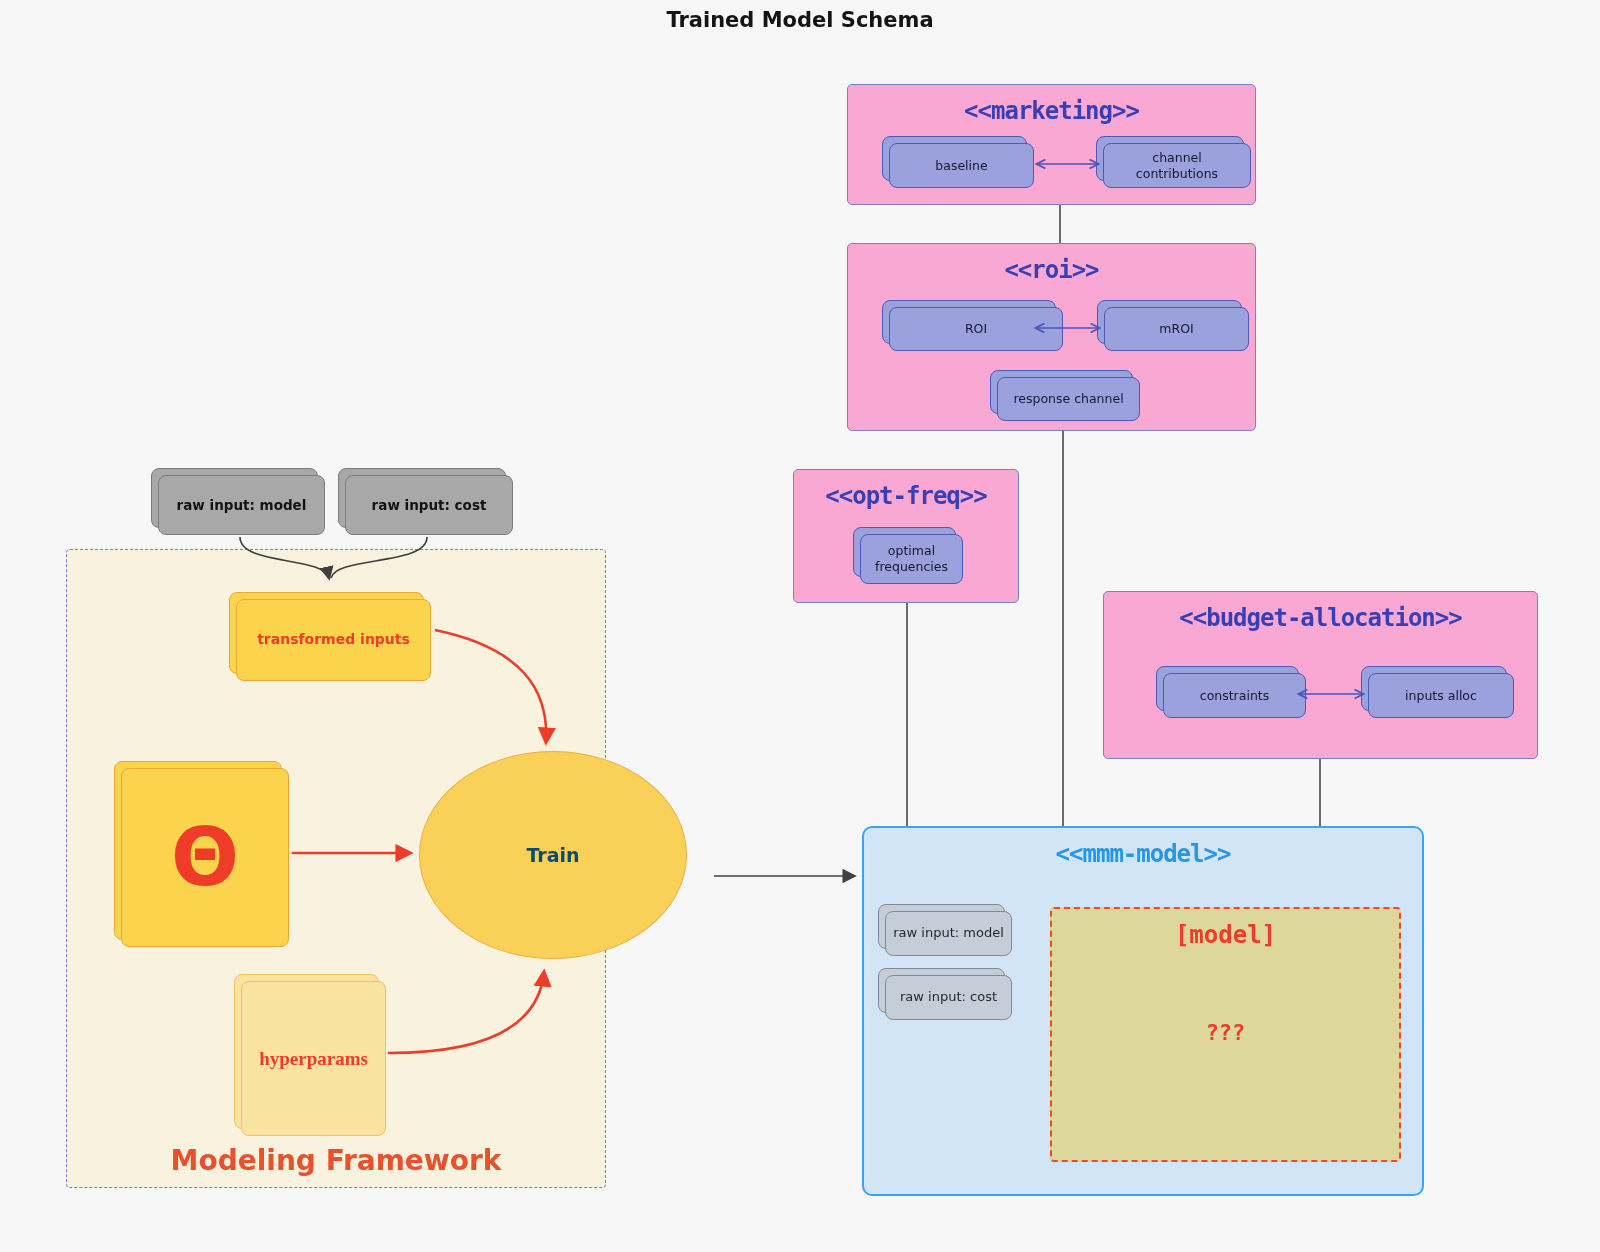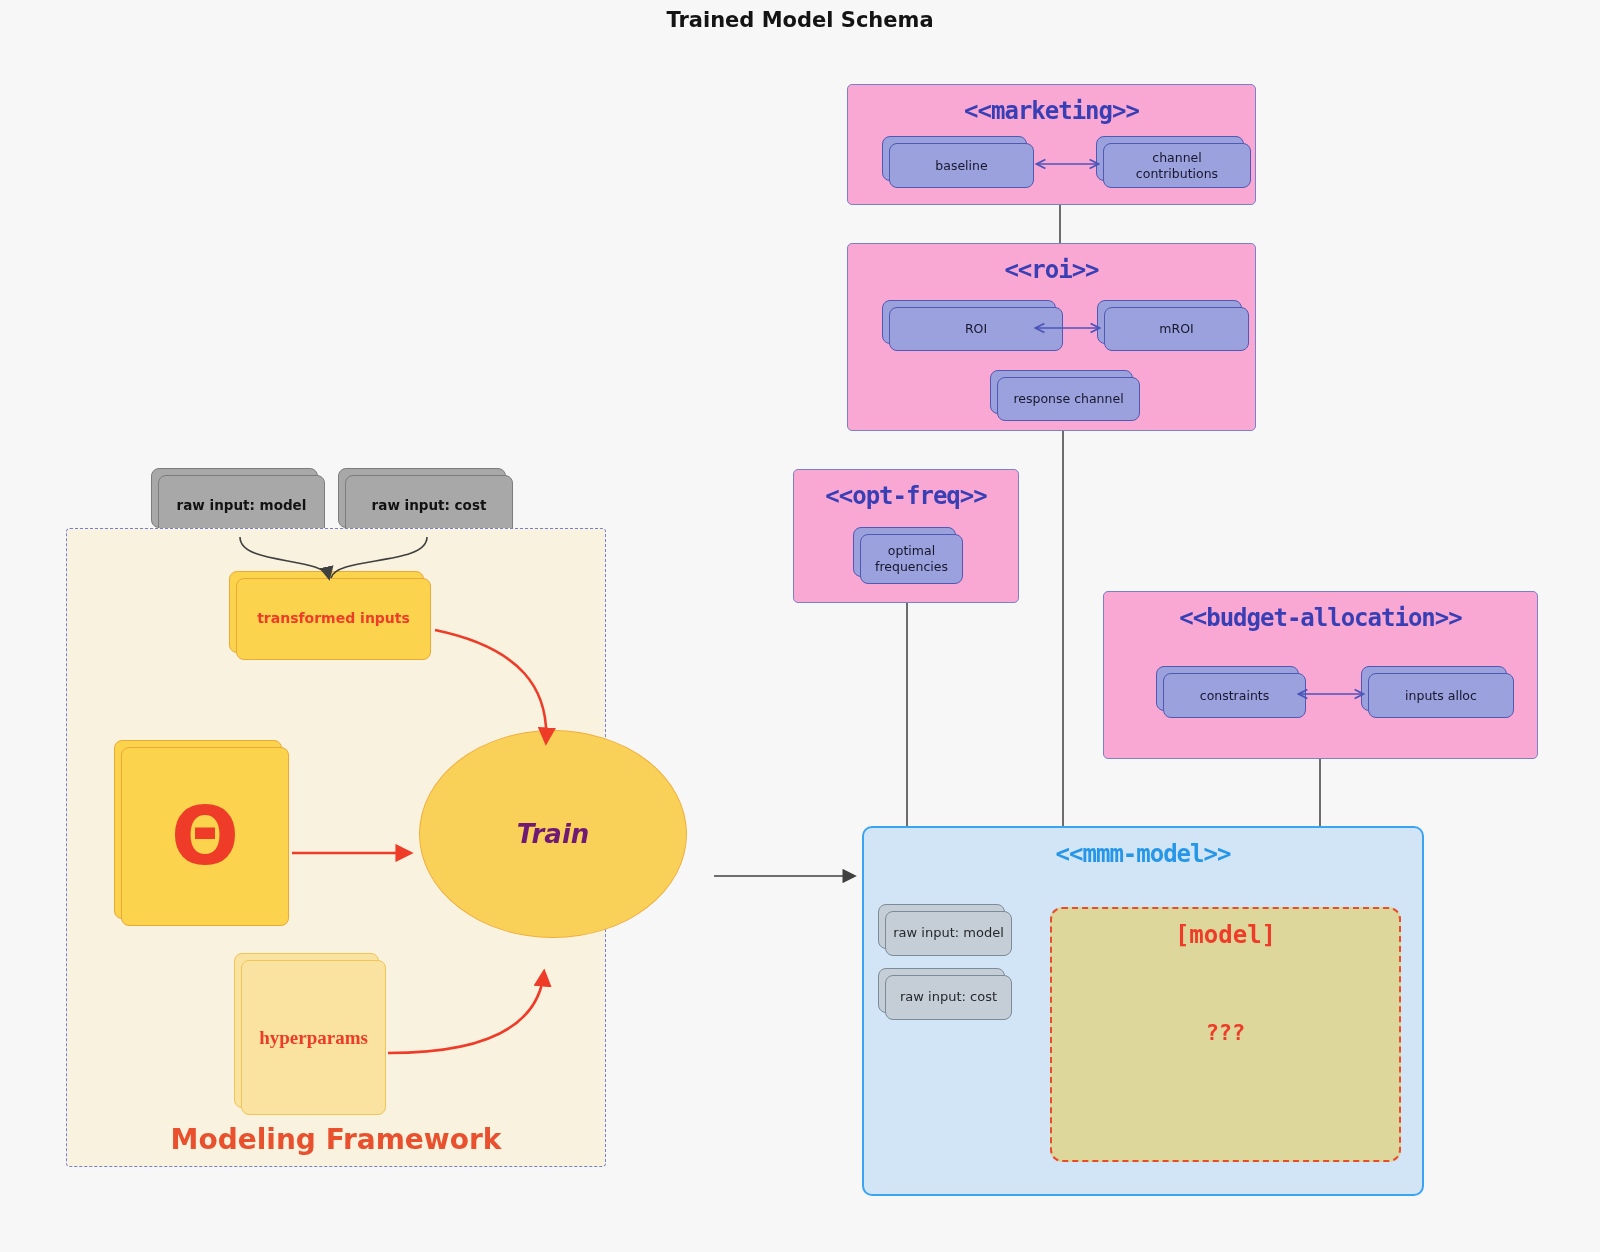--- a/index.html
+++ b/index.html
@@ -37,25 +37,25 @@
   .node.gray-light { background:#c5ced6; border:1.5px solid #7d8b98; font-size:13px; color:#25292e; }
   .node.yellow { background:#fbd34d; border:1.5px solid #eca937; }
   .node.yellow-light { background:#fae2a0; border:1.5px solid #f2c455; }
 
   .red { color:#ee3c29; font-weight:bold; }
   .t-mono { font-family:Liberation Serif, serif; }
 
   .train-ellipse {
     position:absolute; background:#fad158; border:1.5px solid #f0ae3b; border-radius:50%;
     display:flex; align-items:center; justify-content:center;
-    font-size:26px; font-weight:bold; color:#701a75;font-style:italic;
+    font-size:19px; font-weight:bold; color:#0c4a6e;
   }
   .model-box {
     position:absolute; box-sizing:border-box; background:#ddd79c;
-    border:2.5px dashed #e84d2b; border-radius:12px;
+    border:2.5px dashed #e84d2b; border-radius:4px;
   }
   .model-label {
     position:absolute; top:12px; left:0; width:100%; text-align:center;
     font-family:"DejaVu Sans Mono","Liberation Mono",monospace;
     font-size:24px; font-weight:bold; color:#ee3c29;
   }
   .model-unknown {
     position:absolute; top:50%; left:0; width:100%; text-align:center; transform:translateY(-60%);
     font-family:"DejaVu Sans Mono","Liberation Mono",monospace;
     font-size:22px; font-weight:bold; color:#ee3c29;
@@ -94,21 +94,21 @@
 
   <div class="cluster lavender" style="left:1103px; top:591px; width:435px; height:168px;">
     <div class="cluster-title">&lt;&lt;budget-allocation&gt;&gt;</div>
     <div class="node purple stack" style="left:59px; top:81px; width:143px; height:45px;">constraints</div>
     <div class="node purple stack" style="left:264px; top:81px; width:146px; height:45px;">inputs alloc</div>
   </div>
 
   <div class="node gray-dark stack" style="left:158px; top:475px; width:167px; height:60px;">raw input: model</div>
   <div class="node gray-dark stack" style="left:345px; top:475px; width:168px; height:60px;">raw input: cost</div>
 
-  <div class="cluster cream" style="left:66px; top:528px; width:540px; height:639px;">
+  <div class="cluster cream" style="left:66px; top:549px; width:540px; height:639px;">
     <div class="node yellow stack red" style="left:169px; top:49px; width:195px; height:82px; font-size:14px;">transformed inputs</div>
     <div class="node yellow stack" style="left:54px; top:218px; width:168px; height:179px;">
       <span class="theta-glyph">Θ</span>
     </div>
     <div class="train-ellipse" style="left:352px; top:201px; width:266px; height:206px;">Train</div>
     <div class="node yellow-light stack red t-mono" style="left:174px; top:431px; width:145px; height:155px; font-size:19px;">hyperparams</div>
     <div class="framework-label">Modeling Framework</div>
   </div>
 
   <div class="cluster blue" style="left:862px; top:826px; width:562px; height:370px;">

